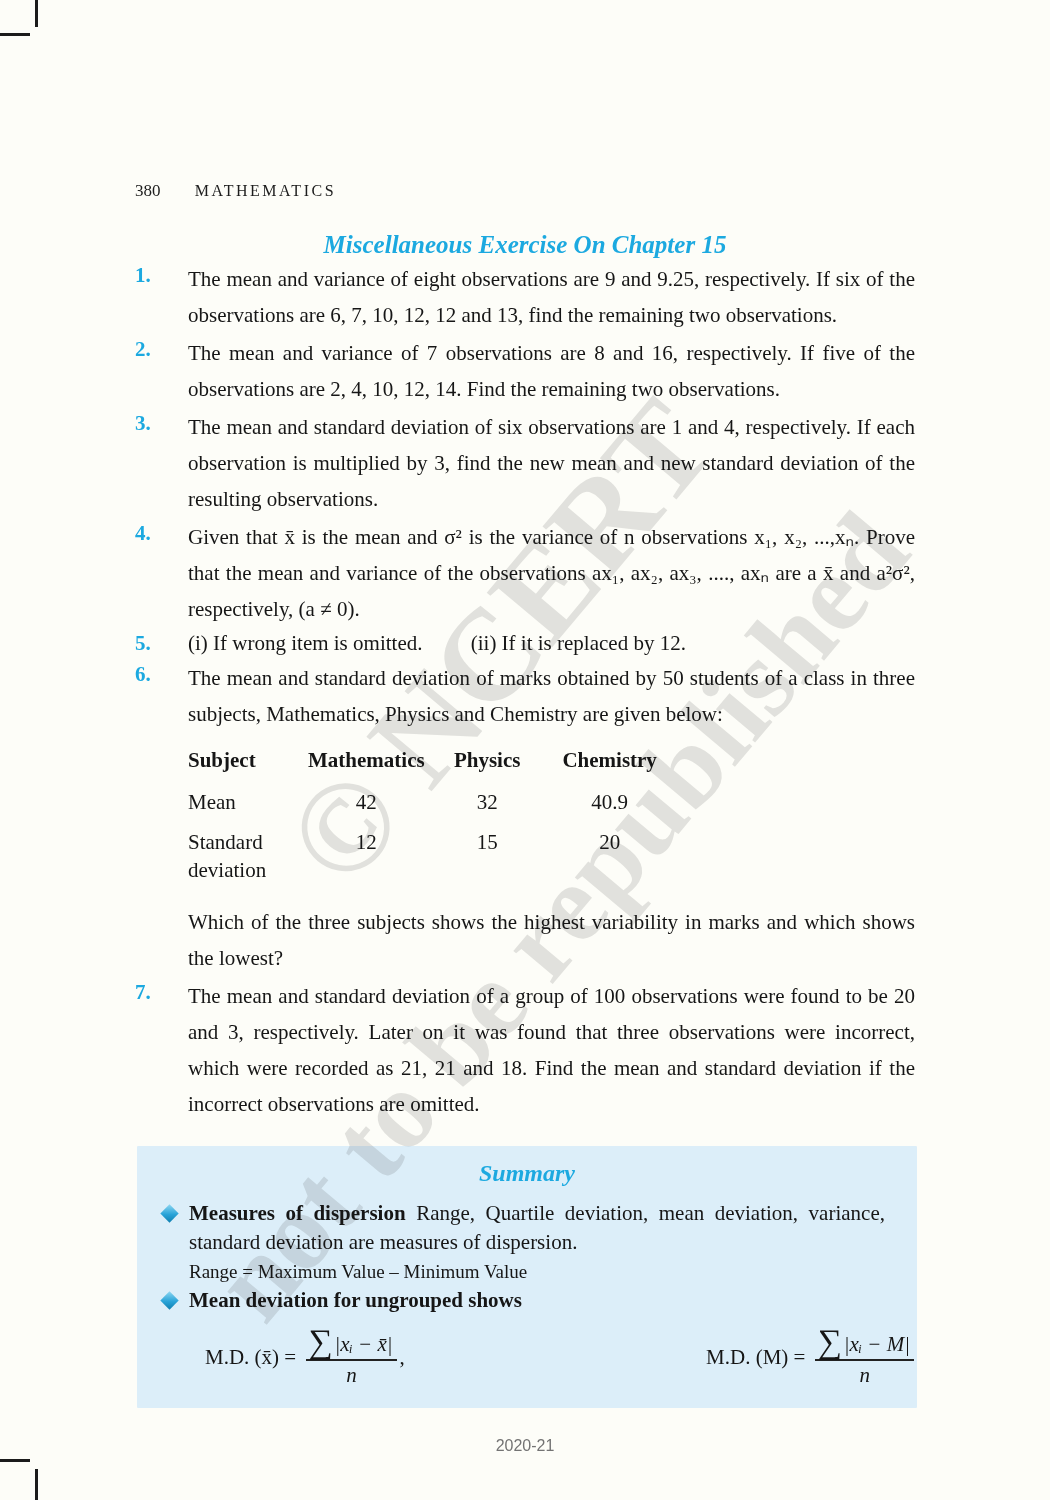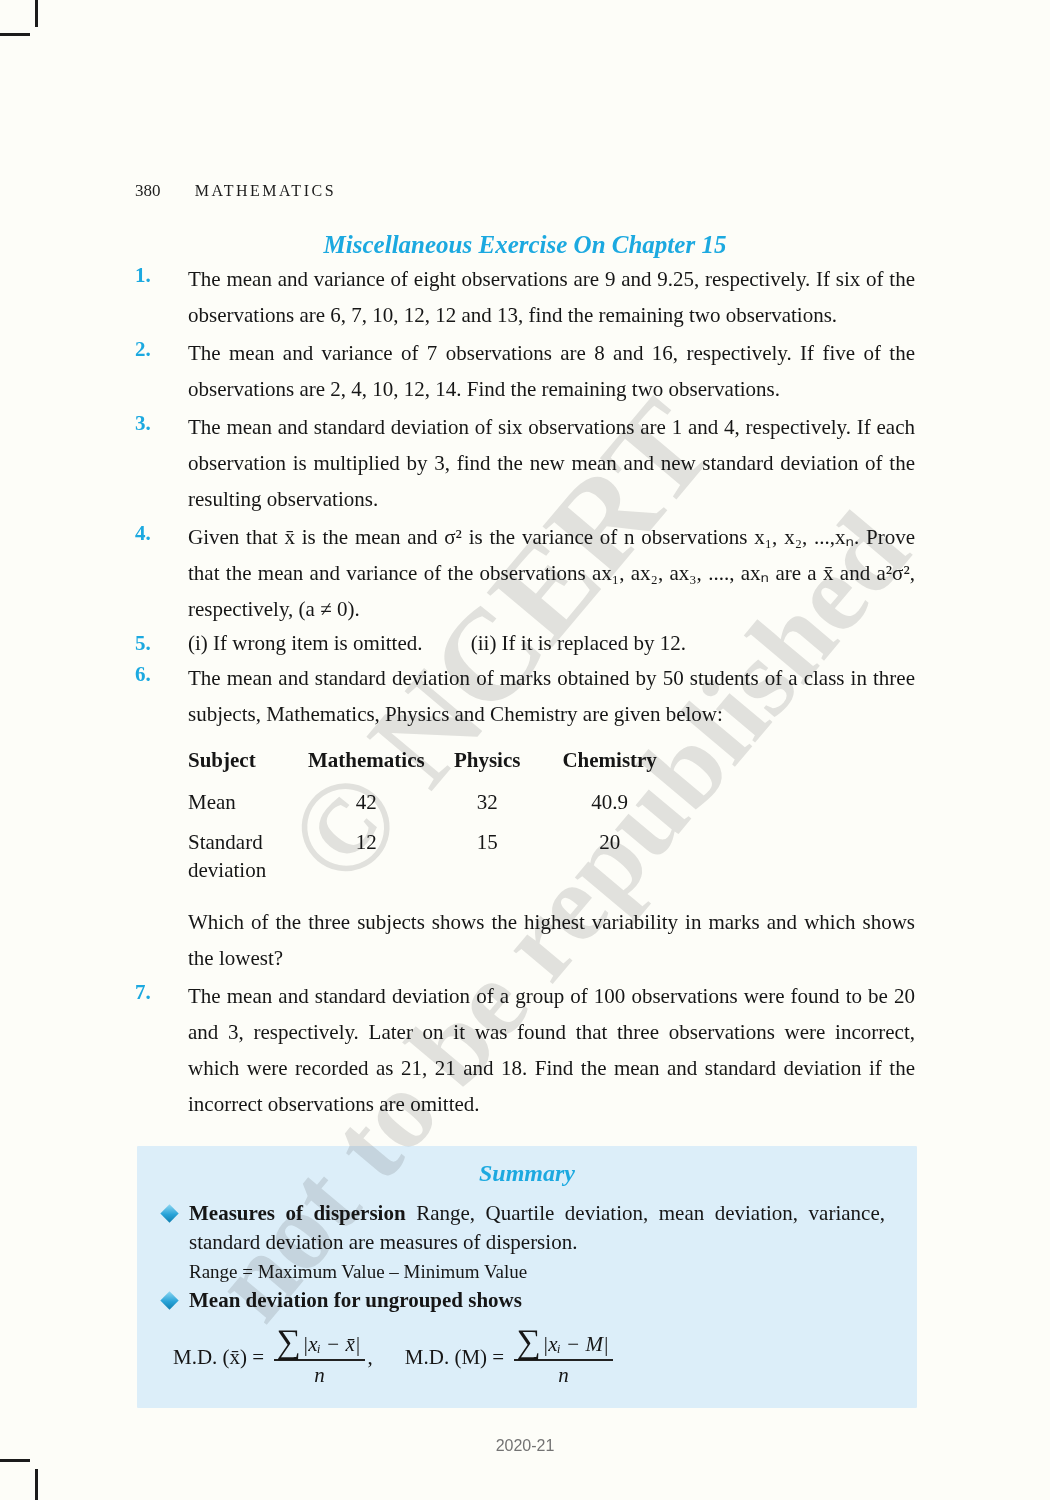--- a/index.html
+++ b/index.html
@@ -46,21 +46,21 @@
                border-radius:1px;padding:10px 0 20px 0;}
   .summary-title{position:relative;z-index:2;text-align:center;color:#1ca9e0;font-weight:bold;
                  font-style:italic;font-size:24px;margin:4px 0 12px 0;}
   .bullet{position:relative;z-index:2;display:flex;padding:0 32px 0 26px;}
   .diamond{flex:0 0 13px;width:13px;height:13px;margin:8px 13px 0 0;
            background:linear-gradient(135deg,#8ed7f2 0%,#29a3d8 55%,#0f7fb0 100%);
            transform:rotate(45deg);}
   .bullet-text{font-size:21px;line-height:29px;text-align:justify;}
   .range-line{position:relative;z-index:2;margin:0 28px 0 52px;font-size:19px;line-height:29px;}
   .formulas{position:relative;z-index:2;display:flex;align-items:center;gap:32px;
-            margin:12px 0 0 36px;font-size:21px;}
+            margin:12px 0 0 68px;font-size:21px;justify-content:space-between;}
   .formula{display:inline-flex;align-items:center;}
   .frac{display:inline-flex;flex-direction:column;align-items:center;margin-left:10px;}
   .fnum{display:flex;align-items:flex-end;border-bottom:2px solid #222;padding:0 4px 2px 2px;}
   .sigma{font-size:34px;line-height:30px;font-style:normal;}
   .fexpr{font-style:italic;padding-left:2px;line-height:26px;}
   .fden{font-style:italic;padding-top:2px;}
   .trail{margin-left:3px;}
 
   .footer{position:absolute;top:1437px;left:0;width:100%;text-align:center;z-index:2;
           font-family:"Liberation Sans", sans-serif;font-size:16px;color:#737373;}

